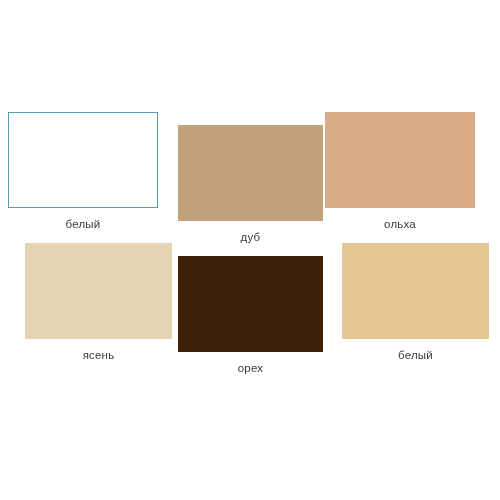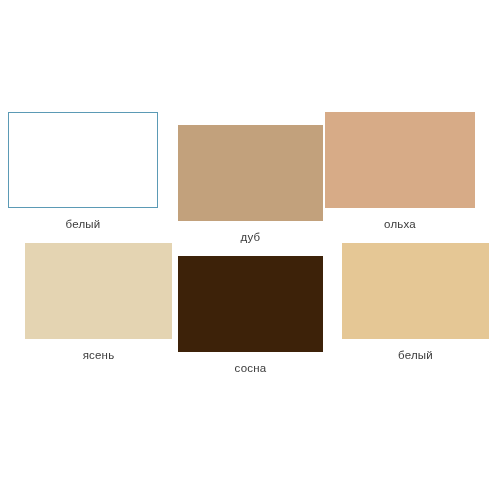--- a/index.html
+++ b/index.html
@@ -97,21 +97,21 @@
       <div class="swatch-label">ольха</div>
     </div>
 
     <div class="swatch-cell col-3">
       <div class="swatch-chip" style="background: rgb(228, 212, 178);"></div>
       <div class="swatch-label">ясень</div>
     </div>
 
     <div class="swatch-cell col-2">
       <div class="swatch-chip" style="background: rgb(61, 34, 9);"></div>
-      <div class="swatch-label">сосна</div>
+      <div class="swatch-label">орех</div>
     </div>
 
     <div class="swatch-cell col-3">
       <div class="swatch-chip" style="background: rgb(229, 199, 149);"></div>
       <div class="swatch-label">белый</div>
     </div>
 
   </div>
 </div>
 

